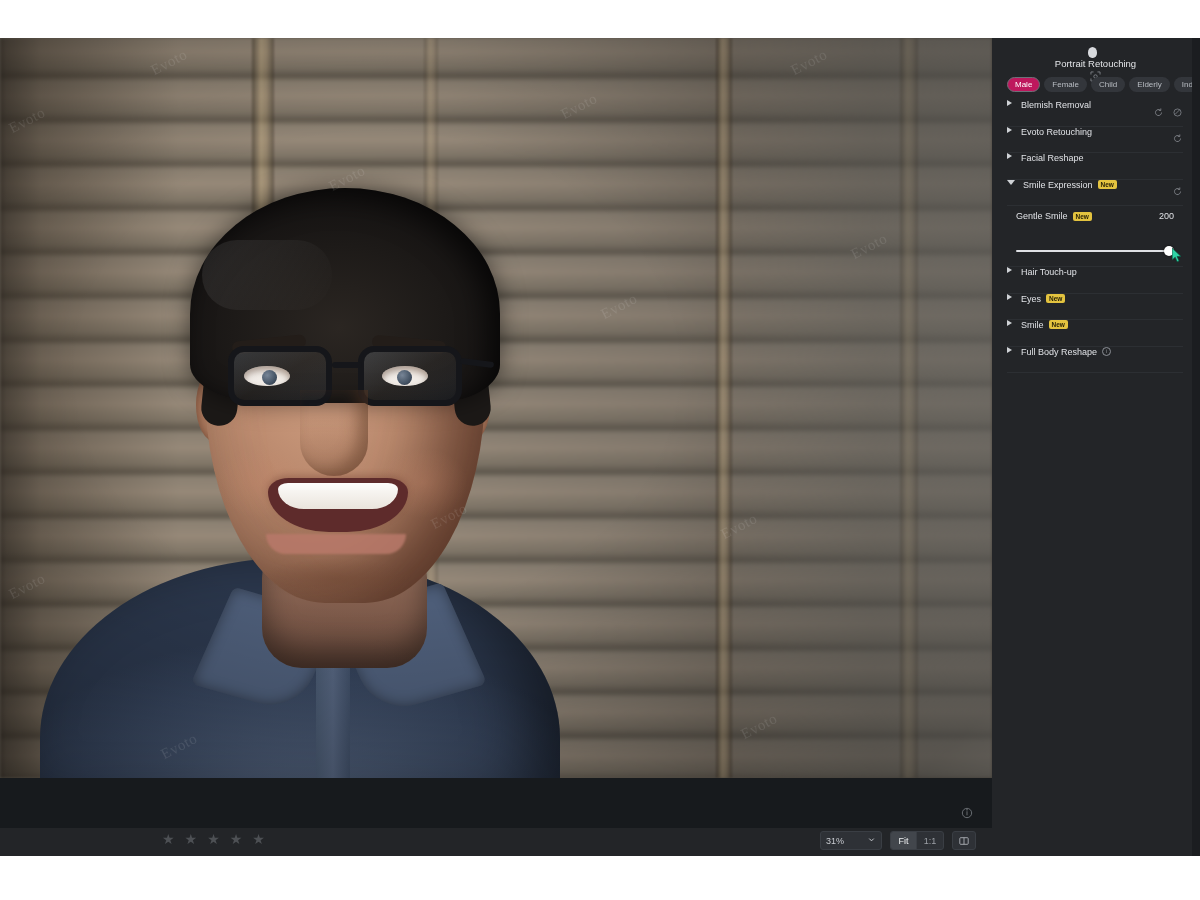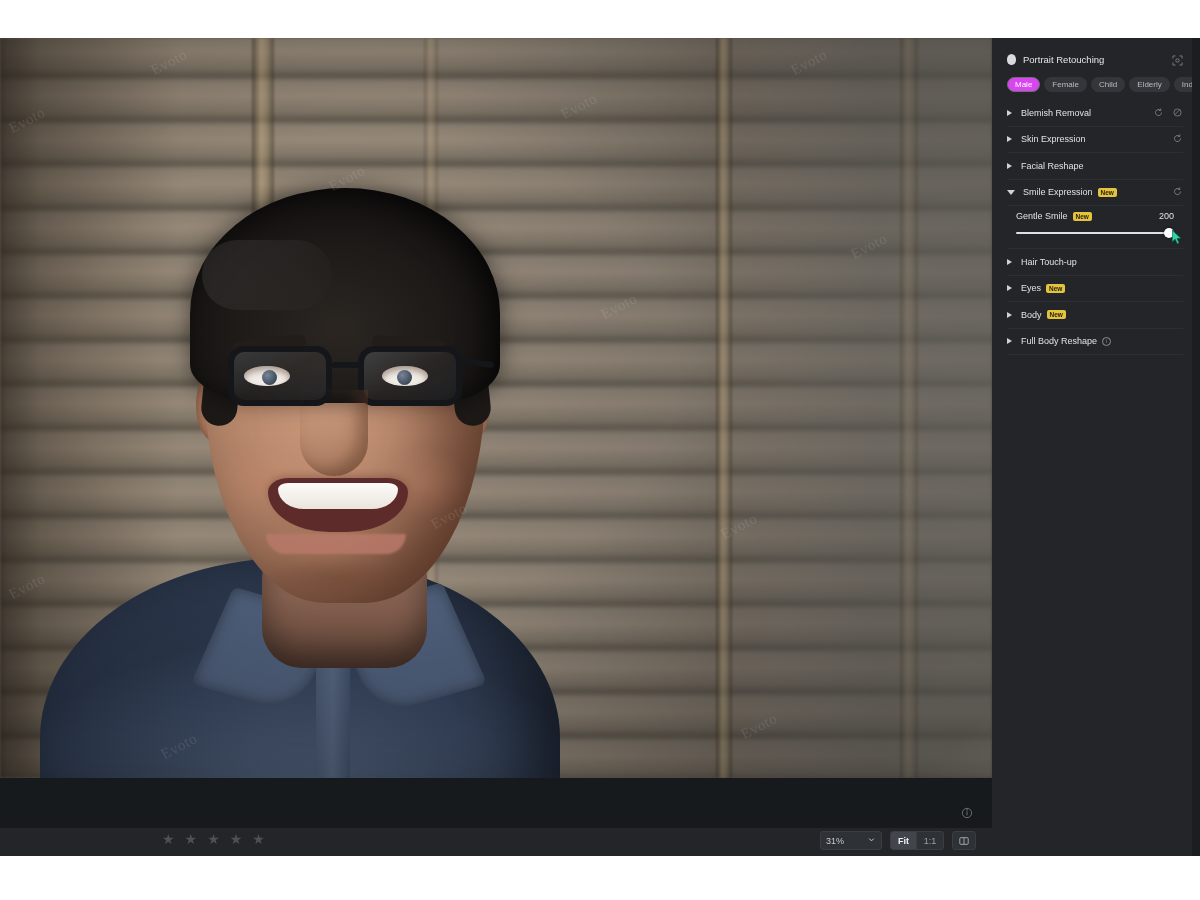--- a/index.html
+++ b/index.html
@@ -273,66 +273,66 @@
     display: flex; height: 19px;
     background: #2e3136; border: 1px solid #3a3e44; border-radius: 3px;
     overflow: hidden;
   }
   .seg > div {
     display: flex; align-items: center; justify-content: center;
     min-width: 26px; font-size: 9px; color: #9ca0a6;
     border-right: 1px solid #3a3e44;
   }
   .seg > div:last-child { border-right: none; }
-  .seg > div.on { background: #42464c; color: #eef0f2; font-weight: bold; }
+  .seg > div.on { background: #42464c; color: #eef0f2; }
   .split-btn {
     width: 24px; height: 19px;
     background: #2e3136; border: 1px solid #3a3e44; border-radius: 3px;
     display: flex; align-items: center; justify-content: center;
     color: #b6bac0;
   }
 
   
   .panel {
     position: absolute;
     left: 998px; top: 0;
     width: 194px; height: 818px;
     background: #232528;
   }
   .panel-edge {
     position: absolute; left: 1192px; top: 0;
     width: 8px; height: 818px; background: #1b1d20;
   }
   .panel-head {
     height: 24px; display: flex; align-items: center;
-    padding: 0 8px 0 9px; margin-top: 9px;
+    padding: 0 8px 0 9px; margin-top: 9px; flex-direction: column;
   }
   .face-dot {
     width: 9px; height: 11px; border-radius: 50% 50% 45% 45%;
     background: #d8dade; margin-right: 7px; flex: none;
   }
   .panel-title { font-size: 9.5px; color: #e3e5e8; flex: 1; }
   .expand-icon { width: 13px; height: 13px; color: #7e8288; }
 
   .chips {
     display: flex; gap: 4px; padding: 6px 8px 8px 9px;
   }
   .chip {
     height: 15px; padding: 0 7px;
     border-radius: 8px; background: #33363b;
     border: 1px solid transparent;
     color: #b9bdc3; font-size: 8px;
     display: flex; align-items: center; white-space: nowrap;
   }
-  .chip.active { background: #d946ef; border-color: #6d7178; color: #ffffff; }
+  .chip.active { background: #be185d; border-color: #6d7178; color: #ffffff; }
 
   .rows { padding: 0 9px; }
   .row {
     height: 26.5px;
-    display: flex; align-items: center;
+    display: flex; 
     border-bottom: 1px solid #2c2f33;
     position: relative;
   }
   .tri {
     width: 0; height: 0; flex: none;
     border-left: 5px solid #cfd2d6;
     border-top: 3.5px solid transparent;
     border-bottom: 3.5px solid transparent;
     margin-right: 9px;
   }
@@ -359,21 +359,21 @@
   .info-mark {
     margin-left: 5px; width: 9px; height: 9px;
     border: 1px solid #8b8f95; border-radius: 50%;
     color: #8b8f95; font-size: 6px; line-height: 7px;
     text-align: center;
   }
 
   .slider-block { padding: 5px 9px 10px 9px; border-bottom: 1px solid #2c2f33; }
   .slider-top {
     display: flex; align-items: center; justify-content: space-between;
-    margin-bottom: 7px;
+    margin-bottom: 25px;
   }
   .slider-name { font-size: 9px; color: #dfe1e5; display: flex; align-items: center; }
   .slider-val { font-size: 9px; color: #dfe1e5; }
   .track-wrap { position: relative; height: 10px; }
   .track {
     position: absolute; left: 0; right: 0; top: 4px;
     height: 2px; background: #dfe1e5; border-radius: 1px;
   }
   .knob {
     position: absolute; top: 0;
@@ -531,21 +531,21 @@
             <svg viewBox="0 0 20 20" width="11" height="11" fill="none" stroke="currentColor" stroke-width="1.4">
               <circle cx="10" cy="10" r="6.5"></circle>
                 <line x1="5.6" y1="13.4" x2="13.6" y2="5.4"></line>
             </svg>
           </span>
         </span>
       </div>
 
       <div class="row">
         <span class="tri"></span>
-        <span class="row-label">Skin Expression</span>
+        <span class="row-label">Evoto Retouching</span>
         <span class="row-icons">
           <span>
             <svg viewBox="0 0 20 20" width="11" height="11" fill="none" stroke="currentColor" stroke-width="1.5">
               <path d="M15.5 10a5.5 5.5 0 1 1-1.8-4"></path>
                 <polyline points="14.2,2.6 14.2,6.2 10.6,6.2"></polyline>
             </svg>
           </span>
         </span>
       </div>
 
@@ -594,21 +594,21 @@
 
       <div class="row">
         <span class="tri"></span>
         <span class="row-label">Eyes</span>
         <span class="badge">New</span>
       </div>
 
 
       <div class="row">
         <span class="tri"></span>
-        <span class="row-label">Body</span>
+        <span class="row-label">Smile</span>
         <span class="badge">New</span>
       </div>
 
       <div class="row">
         <span class="tri"></span>
         <span class="row-label">Full Body Reshape</span>
         <span class="info-mark">i</span>
       </div>
 
     </div>

